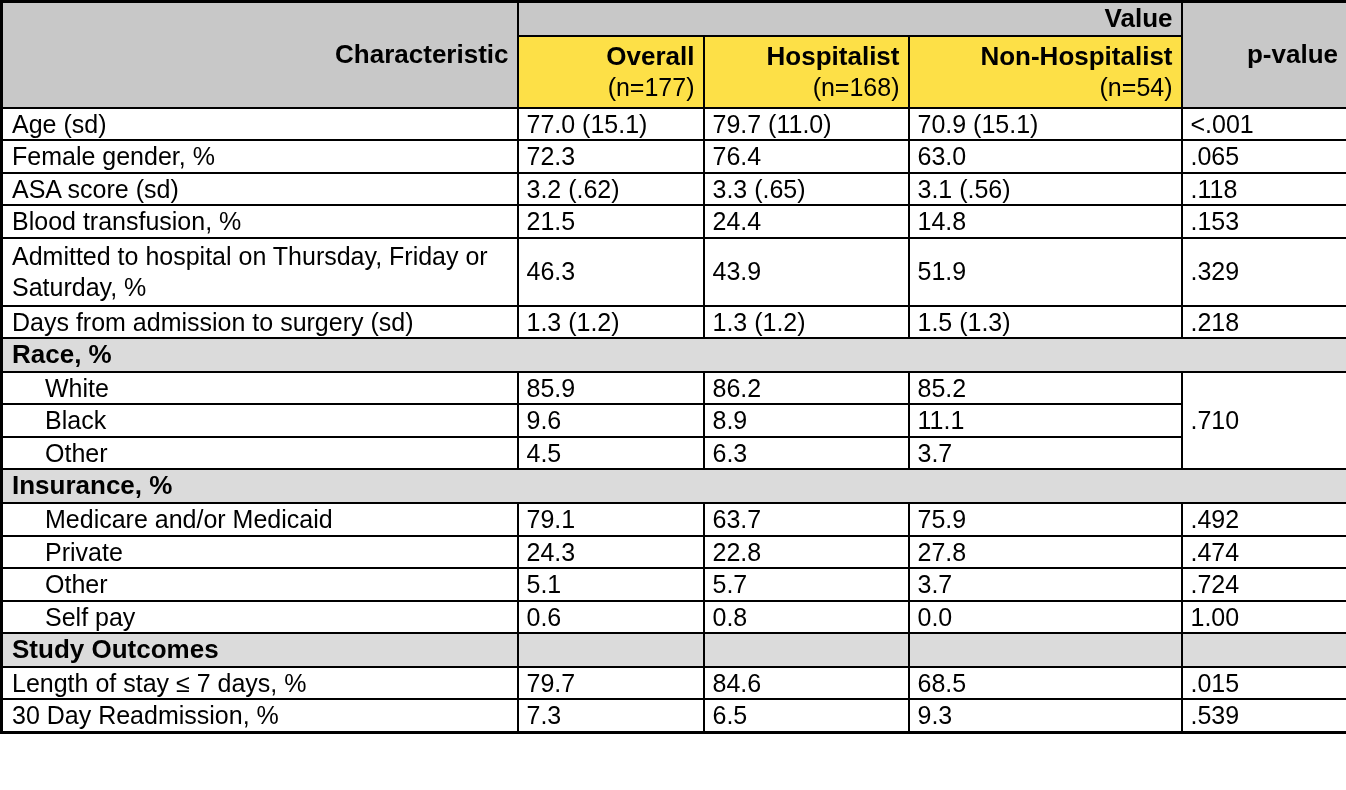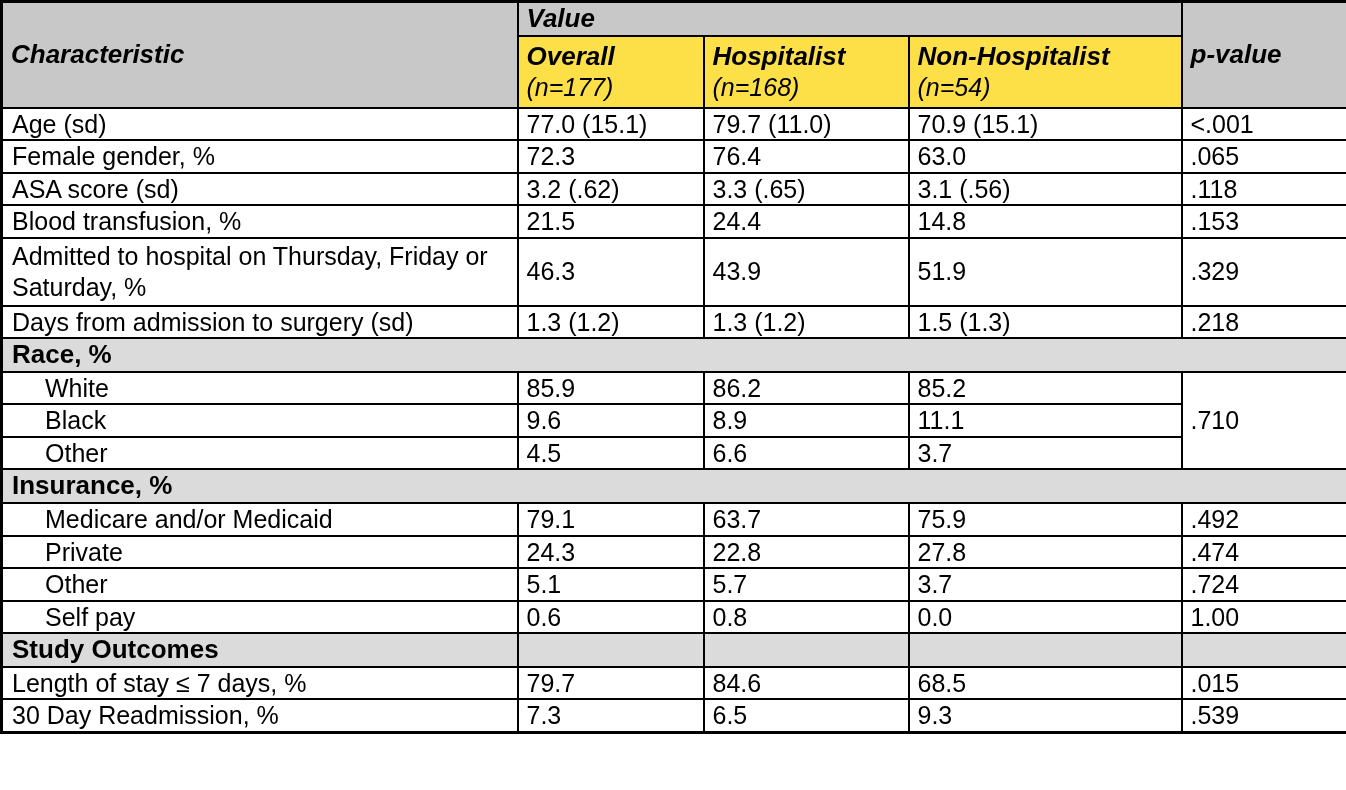--- a/index.html
+++ b/index.html
@@ -32,21 +32,21 @@
     vertical-align: middle;
   }
   
   .col-char { width: 516px; }
   .col-overall { width: 186px; }
   .col-hosp { width: 205px; }
   .col-nonhosp { width: 273px; }
   .col-p { width: 166px; }
 
   
-  thead th { background: var(--header-bg); font-weight: bold; text-align: left; font-style: italic; }
+  thead th { background: var(--header-bg); font-weight: bold; text-align: right; }
   tr.h1 th { height: 34px; font-size: 26px; }
   tr.h2 th { height: 72px; background: #fde047; }
   th.char-h, th.p-h { font-size: 26px; }
   tr.h2 .g { font-weight: bold; font-size: 26px; }
   tr.h2 .n { font-weight: normal; font-size: 25px; }
 
   
   tbody tr { height: 32px; }
   tbody tr.tall { height: 68px; }
   td.c  { text-align: left; padding-left: 9px; }
@@ -158,21 +158,21 @@
       <tr>
         <td class="ci">Black</td>
         <td class="v">9.6</td>
         <td class="v">8.9</td>
         <td class="v">11.1</td>
       </tr>
 
       <tr>
         <td class="ci">Other</td>
         <td class="v">4.5</td>
-        <td class="v">6.6</td>
+        <td class="v">6.3</td>
         <td class="v">3.7</td>
       </tr>
 
       <tr class="section">
         <td colspan="5">Insurance, %</td>
       </tr>
 
       <tr>
         <td class="ci">Medicare and/or Medicaid</td>
         <td class="v">79.1</td>

